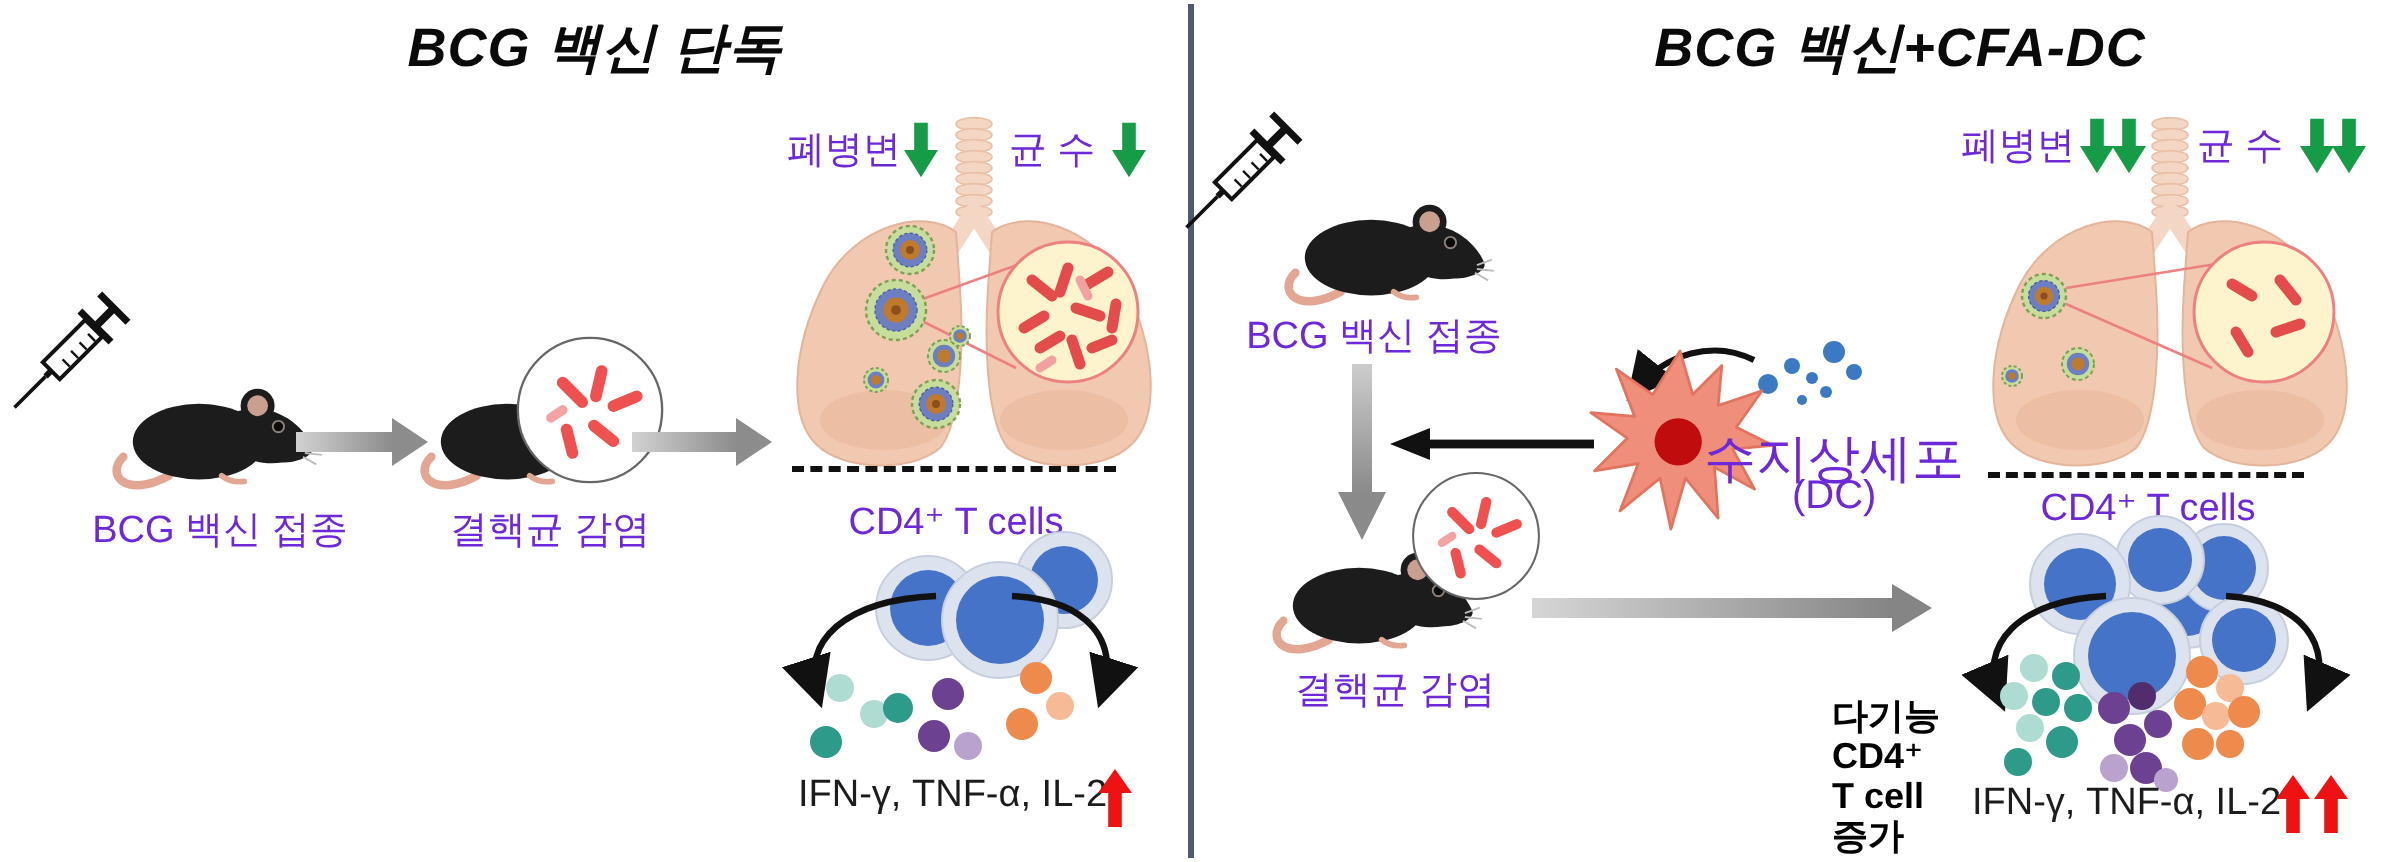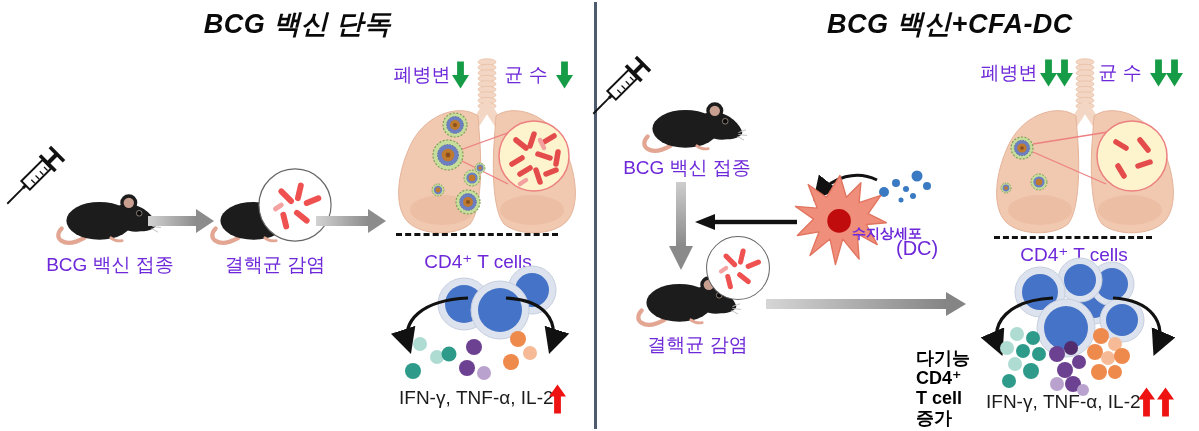--- a/index.html
+++ b/index.html
@@ -336,21 +336,21 @@
       <path d="M72,8 C52,-2 28,4 12,24" fill="none" stroke="#111" stroke-width="3" marker-end="url(#ah3)"></path>
     </svg>
   </div>
 
   <div class="abs" style="left:790px;top:168px;">
     <svg width="100" height="104" viewBox="0 0 110 110">
       <path d="M55,6 L62,30 L78,14 L76,36 L100,28 L86,48 L106,58 L84,60 L96,82 L74,70 L76,98 L58,76 L50,104 L44,76 L22,94 L32,68 L8,72 L26,54 L6,40 L30,42 L20,16 L40,30 Z" fill="#ef8e7a" stroke="#e2745f" stroke-width="1.5" stroke-linejoin="round"></path>
       <circle cx="54" cy="56" r="13" fill="#c00c0c"></circle>
     </svg>
   </div>
-  <div class="abs lbl lbl-left" style="left:852px;top:225px;width:120px;font-size:14px;font-weight:bold;">수지상세포</div>
+  <div class="abs lbl lbl-left" style="left:852px;top:212px;width:120px;font-size:26px;">수지상세포</div>
   <div class="abs lbl lbl-left" style="left:852px;top:237px;width:120px;font-size:20px;margin-left:44px;">(DC)</div>
 
   <div class="abs" style="left:636px;top:270px;width:104px;height:60px;">
     <svg width="104" height="60" viewBox="0 0 110 62">
       <path d="M30,52 C8,64 -4,52 6,42" fill="none" stroke="#e2a693" stroke-width="4.5" stroke-linecap="round"></path>
       <ellipse cx="46" cy="34" rx="35" ry="20" fill="#1c1c1c"></ellipse>
       <path d="M66,18 C86,12 102,26 106,37 C107,41 99,45 90,45 C78,47 64,42 62,32 Z" fill="#1c1c1c"></path>
       <circle cx="77" cy="15" r="9" fill="#1c1c1c"></circle>
       <circle cx="77" cy="15" r="5.5" fill="#c99f90"></circle>
       <circle cx="88" cy="26" r="3" fill="#0a0a0a" stroke="#8f8279" stroke-width="1"></circle>

